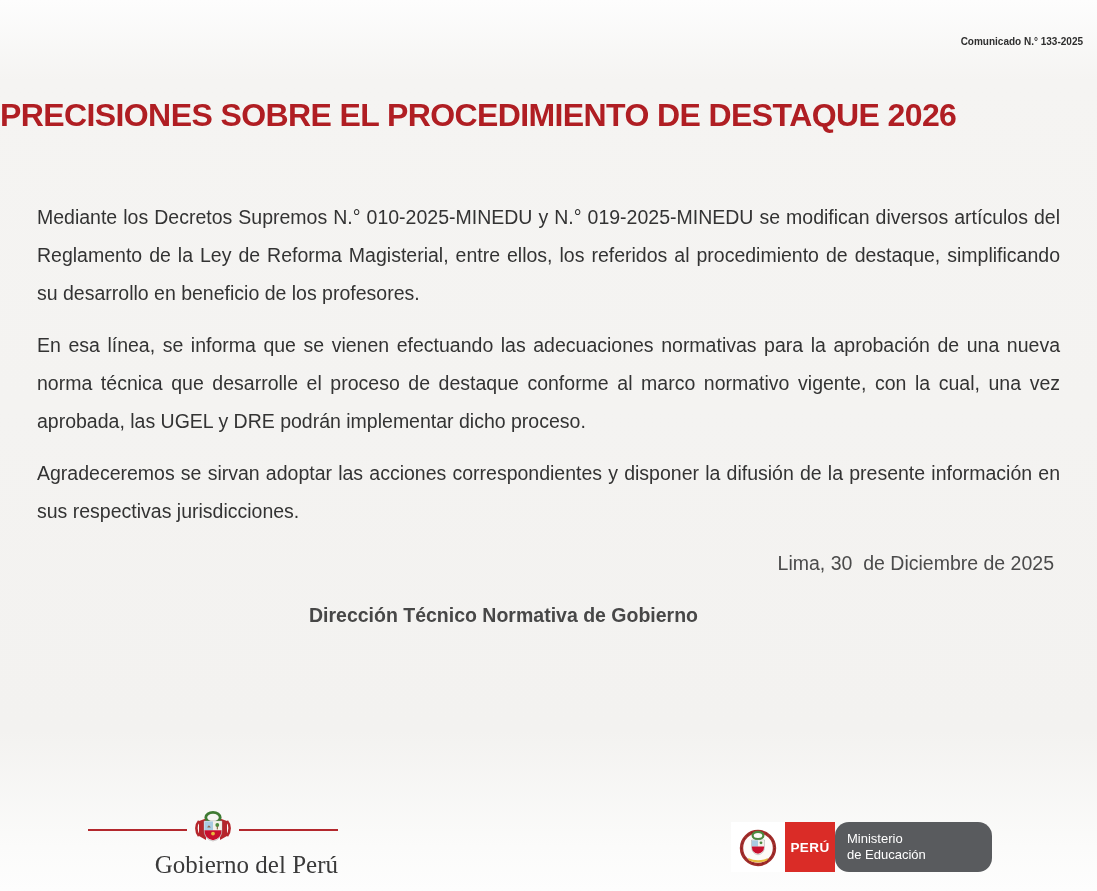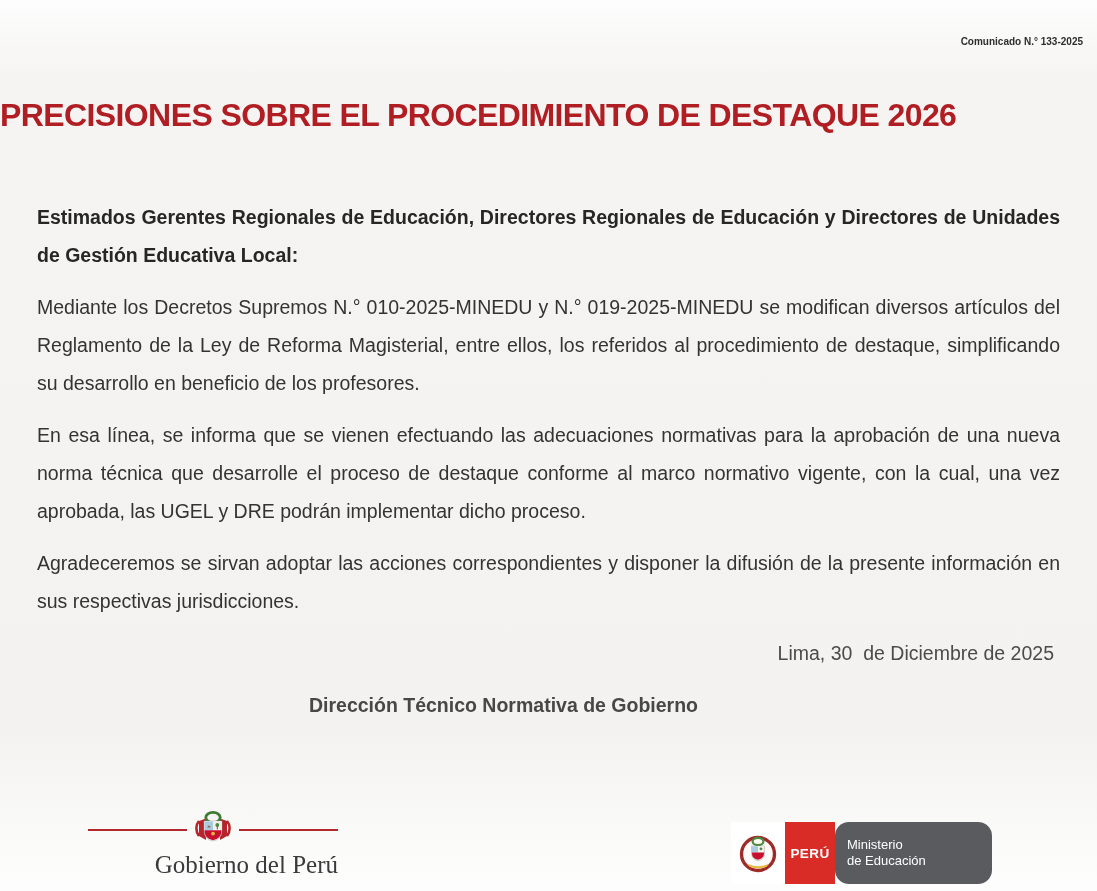--- a/index.html
+++ b/index.html
@@ -92,21 +92,21 @@
     font-size: 25px;
     color: #3A3A3A;
     margin-top: 1px;
   }
 
   
   .minedu-logo {
     position: absolute;
     left: 731px;
     top: 822px;
-    height: 62px;
+    height: 50px;
     display: flex;
     align-items: stretch;
   }
   .minedu-coat {
     width: 54px;
     background: #FFFFFF;
     display: flex;
     align-items: center;
     justify-content: center;
   }
@@ -139,21 +139,20 @@
 </head>
 <body>
 
 <div class="page">
 
   <div class="comunicado-number">Comunicado N.° 133-2025</div>
 
   <h1 class="doc-title">PRECISIONES SOBRE EL PROCEDIMIENTO DE DESTAQUE 2026</h1>
 
   <div class="content">
-    <p class="salutation">Estimados Gerentes Regionales de Educación, Directores Regionales de Educación y Directores de Unidades de Gestión Educativa Local:</p>
     <p class="body-par">Mediante los Decretos Supremos N.° 010-2025-MINEDU y N.° 019-2025-MINEDU se modifican diversos artículos del Reglamento de la Ley de Reforma Magisterial, entre ellos, los referidos al procedimiento de destaque, simplificando su desarrollo en beneficio de los profesores.</p>
     <p class="body-par">En esa línea, se informa que se vienen efectuando las adecuaciones normativas para la aprobación de una nueva norma técnica que desarrolle el proceso de destaque conforme al marco normativo vigente, con la cual, una vez aprobada, las UGEL y DRE podrán implementar dicho proceso.</p>
     <p class="body-par">Agradeceremos se sirvan adoptar las acciones correspondientes y disponer la difusión de la presente información en sus respectivas jurisdicciones.</p>
     <p class="dateline">Lima, 30  de Diciembre de 2025</p>
     <p class="signature">Dirección Técnico Normativa de Gobierno</p>
   </div>
 
   <div class="gov-logo">
     <div class="gov-top">
       <span class="redline"></span>

